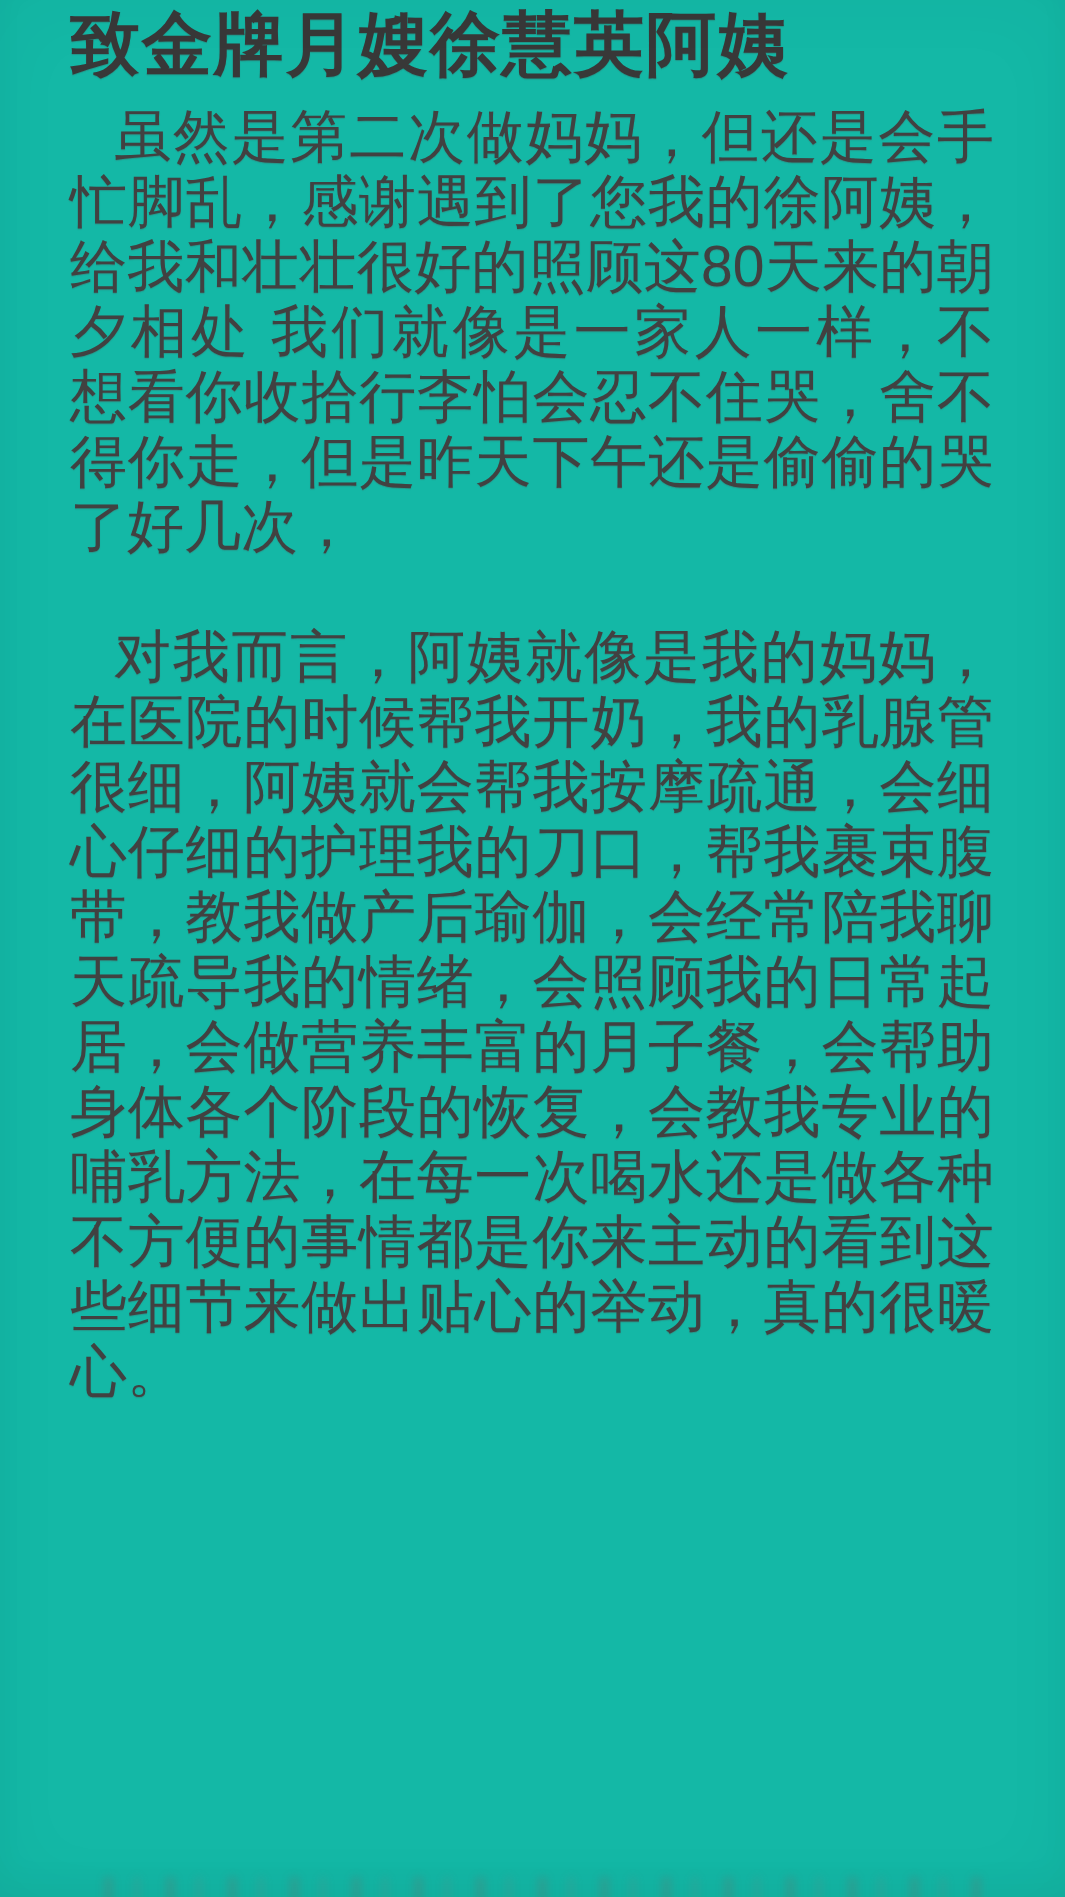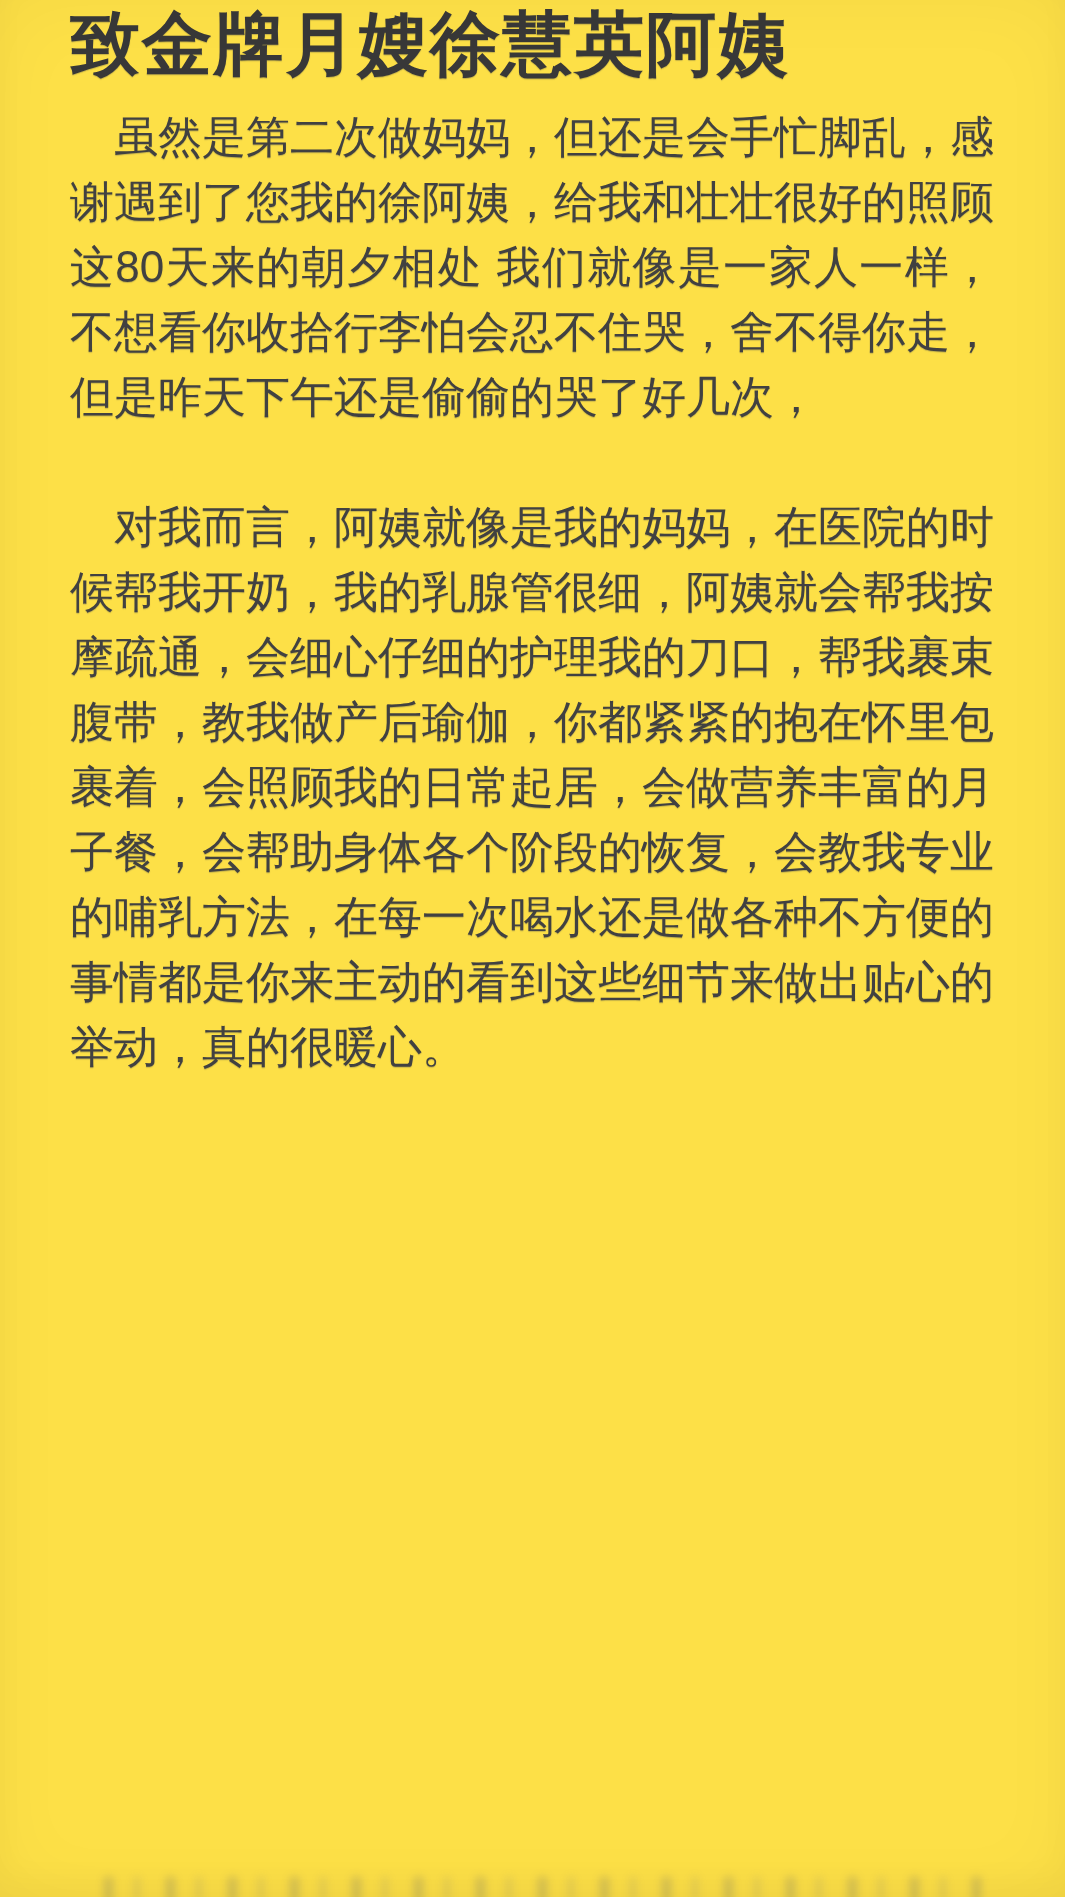--- a/index.html
+++ b/index.html
@@ -5,21 +5,21 @@
   html, body {
     margin: 0;
     padding: 0;
     background: #fcfcfc;
   }
   .doc {
     position: relative;
     width: 1065px;
     height: 1897px;
     box-sizing: border-box;
-    background: #fde047;
+    background: #14b8a6;
     overflow: hidden;
     padding: 4px 70px 0 70px;
     font-family: "Liberation Sans", "DejaVu Sans", sans-serif;
   }
   
   .doc::after {
     content: "";
     position: absolute;
     inset: 0;
     pointer-events: none;
@@ -31,21 +31,21 @@
     line-height: 80px;
     font-weight: 800;
     letter-spacing: 2px;
     color: #383838;
     text-shadow: 0 1px 1px rgba(70,70,70,0.30);
     white-space: nowrap;
   }
   p.body-par {
     width: 924px;
     margin: 0 0 65px 0;
-    font-size: 44px;
+    font-size: 57px;
     line-height: 65px;
     color: #414141;
     text-align: justify;
     text-indent: 44px;
     letter-spacing: 0;
     line-break: strict;
     overflow-wrap: normal;
     text-shadow: 0 1px 1px rgba(80,80,80,0.32);
   }
   p.body-par:last-of-type {
@@ -71,17 +71,17 @@
   }
 </style>
 </head>
 <body>
 
 <div class="doc">
   <h1 class="title">致金牌月嫂徐慧英阿姨</h1>
 
   <p class="body-par">虽然是第二次做妈妈，但还是会手忙脚乱，感谢遇到了您我的徐阿姨，给我和壮壮很好的照顾这80天来的朝夕相处 我们就像是一家人一样，不想看你收拾行李怕会忍不住哭，舍不得你走，但是昨天下午还是偷偷的哭了好几次，</p>
 
-  <p class="body-par">对我而言，阿姨就像是我的妈妈，在医院的时候帮我开奶，我的乳腺管很细，阿姨就会帮我按摩疏通，会细心仔细的护理我的刀口，帮我裹束腹带，教我做产后瑜伽，你都紧紧的抱在怀里包裹着，会照顾我的日常起居，会做营养丰富的月子餐，会帮助身体各个阶段的恢复，会教我专业的哺乳方法，在每一次喝水还是做各种不方便的事情都是你来主动的看到这些细节来做出贴心的举动，真的很暖心。</p>
+  <p class="body-par">对我而言，阿姨就像是我的妈妈，在医院的时候帮我开奶，我的乳腺管很细，阿姨就会帮我按摩疏通，会细心仔细的护理我的刀口，帮我裹束腹带，教我做产后瑜伽，会经常陪我聊天疏导我的情绪，会照顾我的日常起居，会做营养丰富的月子餐，会帮助身体各个阶段的恢复，会教我专业的哺乳方法，在每一次喝水还是做各种不方便的事情都是你来主动的看到这些细节来做出贴心的举动，真的很暖心。</p>
 
 
   <div class="ghost-line"></div>
 </div>
 
 </body></html>

